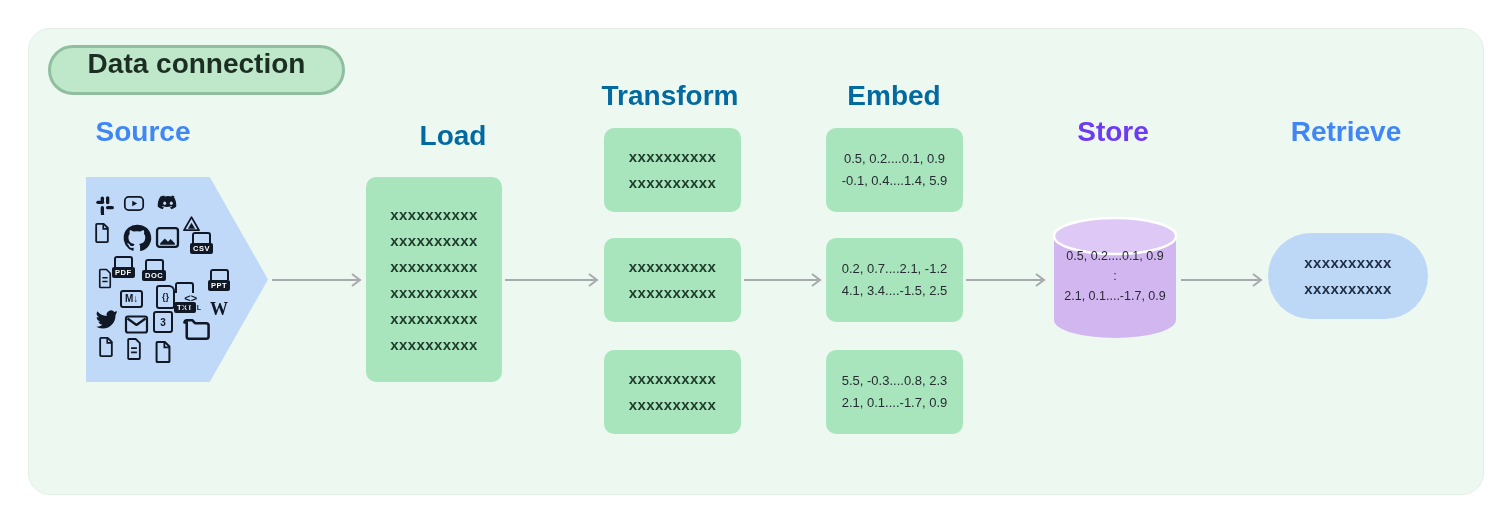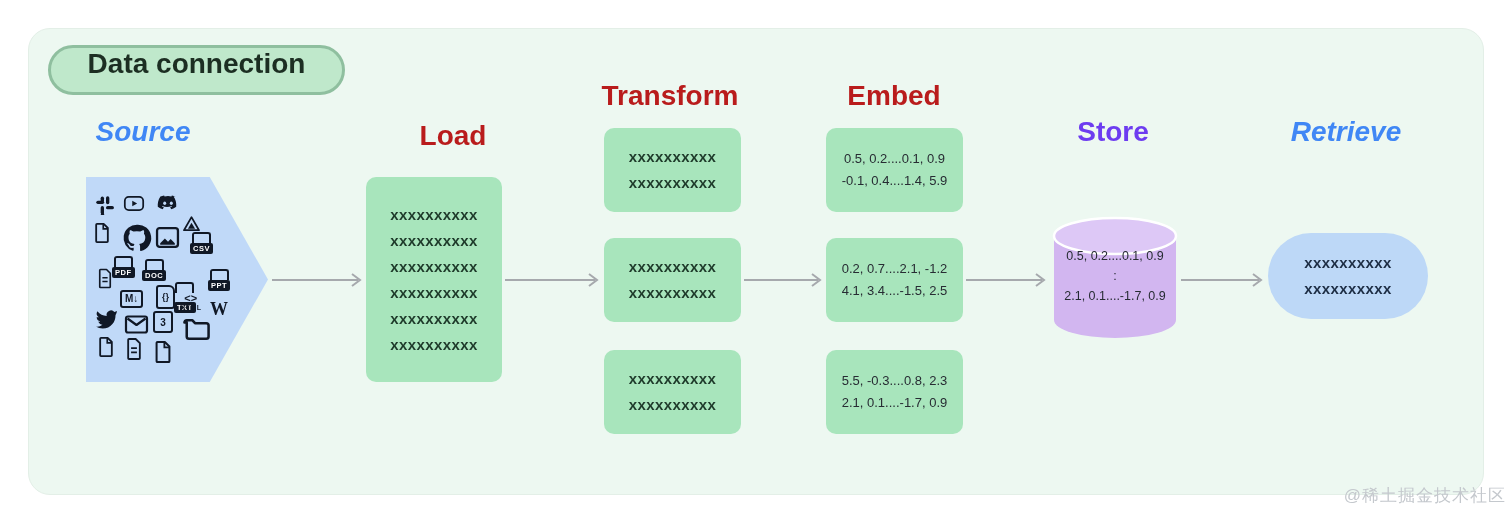--- a/index.html
+++ b/index.html
@@ -5,21 +5,21 @@
   html,body{margin:0;padding:0;background:#ffffff;}
   .canvas{position:relative;width:1512px;height:523px;background:#ffffff;overflow:hidden;
           font-family:"Liberation Sans","DejaVu Sans",sans-serif;}
   .panel{position:absolute;left:28px;top:28px;width:1454px;height:465px;
          background:#edf8f1;border-radius:22px;border:1px solid #e3efe7;}
   .title-pill{position:absolute;left:48px;top:45px;width:297px;height:50px;
          background:#bfe8cb;border:3px solid #8fbf9f;border-radius:28px;box-sizing:border-box;
          display:flex;align-items:flex-start;justify-content:center;
          font-size:28px;font-weight:bold;color:#1c2e22;}
   .stage-header{position:absolute;transform:translateX(-50%);font-size:28px;font-weight:bold;white-space:nowrap;}
-  .hdr-blue{color:#4087f5;font-style:italic;} .hdr-green{color:#b91c1c;} .hdr-purple{color:#6d3cf0;}
+  .hdr-blue{color:#4087f5;} .hdr-green{color:#0369a1;} .hdr-purple{color:#6d3cf0;}
 
   .source-shape{position:absolute;left:86px;top:177px;width:182px;height:205px;
          background:#c0d9f8;clip-path:polygon(0 4%,0 0,68% 0,100% 50%,68% 100%,0 100%);}
   .icon{position:absolute;display:flex;align-items:center;justify-content:space-between;color:#101826;}
   .icon svg{display:block;}
   .badge-icon{flex-direction:column;align-items:center;gap:0;}
   .badge-top{width:15px;height:9px;border:2.5px solid #101826;border-bottom:none;border-radius:3px 3px 0 0;}
   .badge-label{background:#101826;color:#fff;font-size:7.5px;font-weight:bold;
          padding:1px 3px;border-radius:2px;letter-spacing:.5px;line-height:1.2;}
   .md-box{border:2.5px solid #101826;border-radius:3px;font-size:10px;font-weight:bold;
@@ -258,14 +258,13 @@
   </svg>
   <svg class="arrow" style="left:966px;" width="82" height="18">
     <line x1="0" y1="9" x2="76" y2="9"></line>
       <path d="M70 3l8 6-8 6"></path>
   </svg>
   <svg class="arrow" style="left:1181px;" width="84" height="18">
     <line x1="0" y1="9" x2="78" y2="9"></line>
       <path d="M72 3l8 6-8 6"></path>
   </svg>
 
-  <div class="watermark">@稀土掘金技术社区</div>
 </div>
 
 </body></html>

